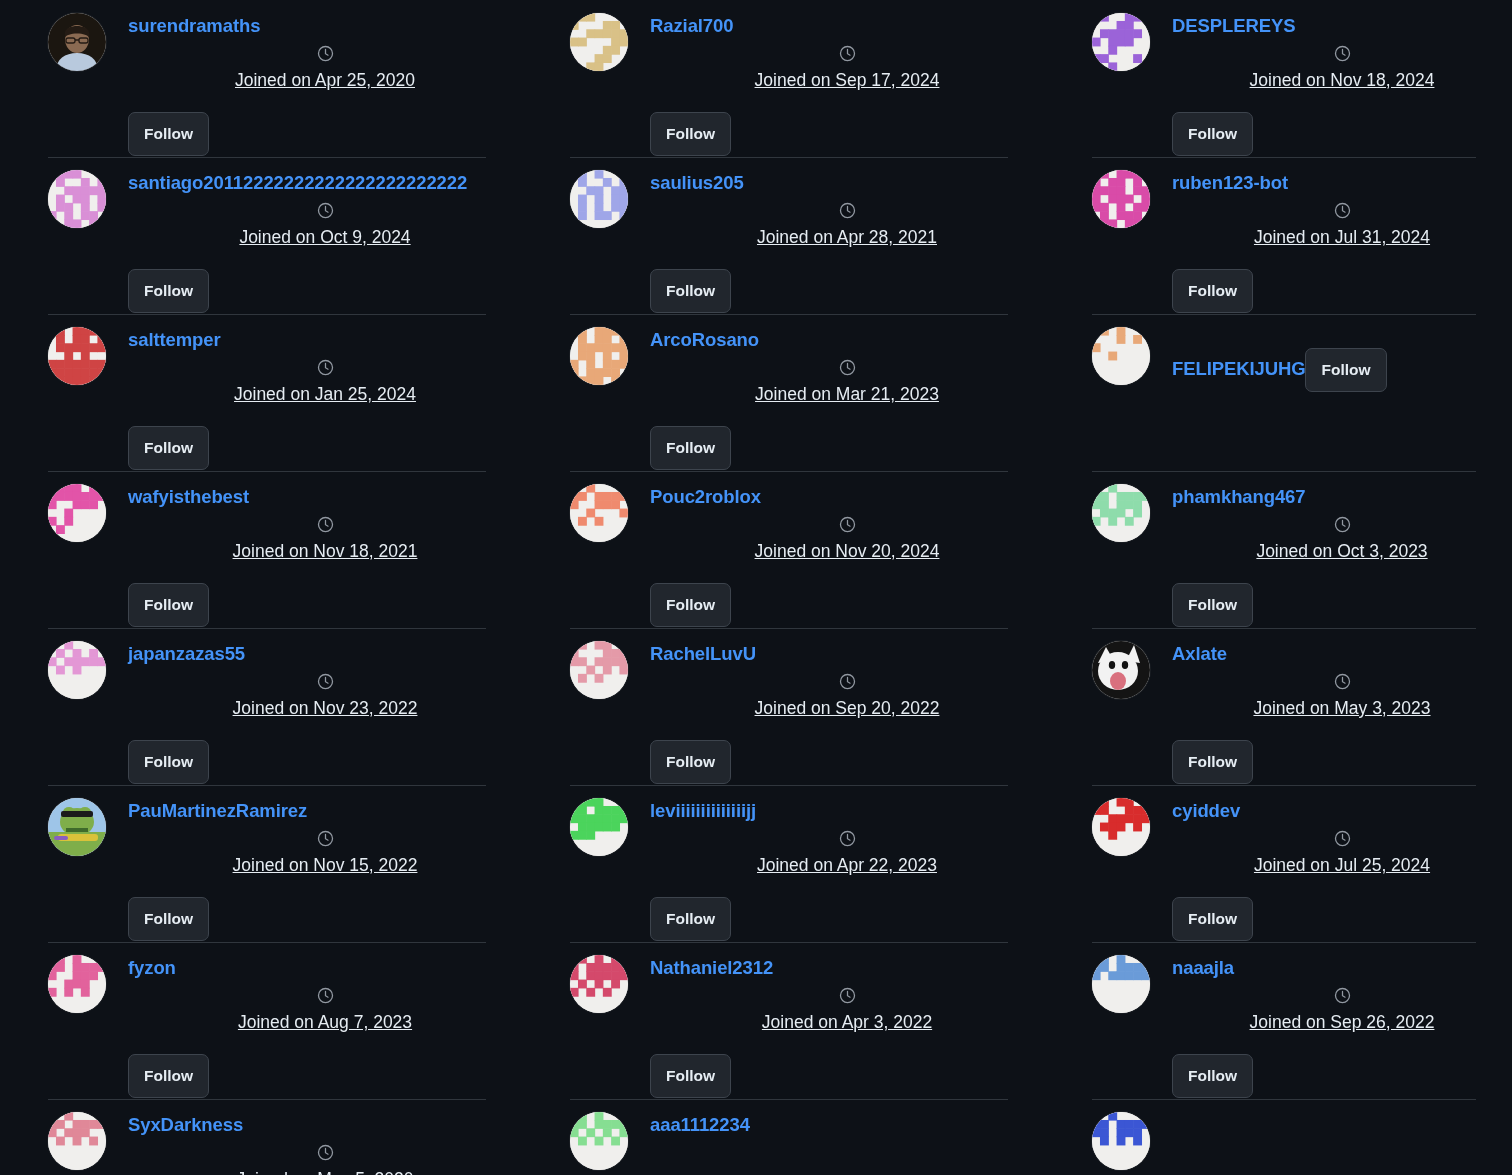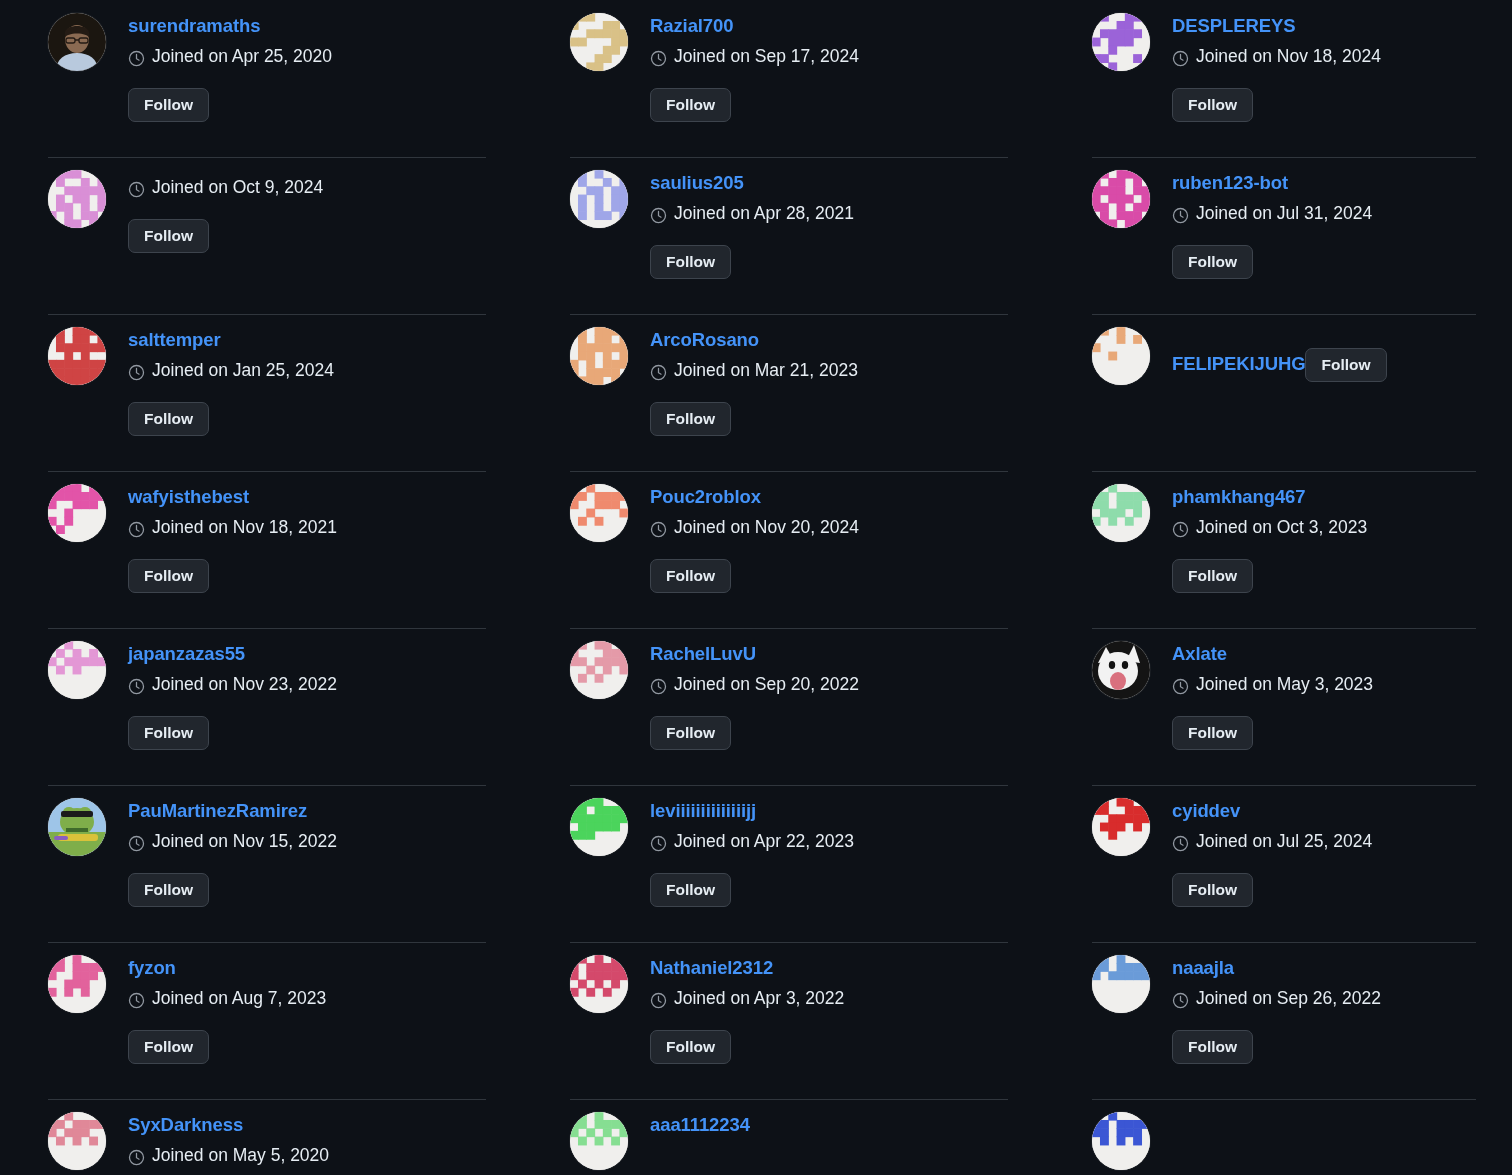--- a/index.html
+++ b/index.html
@@ -29,20 +29,21 @@
   .user-card{
     position:relative;
     padding:0 0 0 0;
     height:157px;
   }
   .user-card .inner{
     display:flex;
     align-items:flex-start;
     padding-top:13px;
     padding-left:48px;
+    text-decoration:underline;
   }
   
   .user-card.has-divider::before{
     content:"";
     position:absolute;
     left:48px;
     right:36px;
     top:0;
     height:1px;
     background:var(--border);
@@ -71,40 +72,41 @@
     color:var(--link);
     font-size:18.5px;
     font-weight:700;
     line-height:26px;
     text-decoration:none;
     letter-spacing:-0.1px;
     white-space:nowrap;
   }
   .joined{
     display:flex;
-    align-items:flex-end;
+    align-items:center;
     gap:7px;
     margin-top:6px;
     font-size:17.5px;
     line-height:22px;
     color:var(--text);
     white-space:nowrap;
+    flex-direction:column;
   }
   .clock-icon{
     width:17px;height:17px;
     flex:0 0 17px;
     display:block;
   }
   .clock-icon svg{display:block;width:17px;height:17px;}
   .follow-btn{
     margin-top:21px;
     display:inline-flex;
     align-items:center;
     justify-content:center;
-    height:34px;
+    height:44px;
     padding:16px 15px;
     font-family:"Liberation Sans", sans-serif;
     font-size:15.5px;
     font-weight:600;
     color:var(--text);
     background:var(--btn-bg);
     border:1px solid var(--btn-border);
     border-radius:7px;
     cursor:pointer;
     line-height:1;
@@ -246,21 +248,21 @@
             <rect x="16.271428571428572" y="41.12857142857143" width="8.885714285714286" height="8.885714285714286" fill="#d98fd6"></rect>
             <rect x="32.84285714285715" y="41.12857142857143" width="8.885714285714286" height="8.885714285714286" fill="#d98fd6"></rect>
             <rect x="41.12857142857143" y="41.12857142857143" width="8.885714285714286" height="8.885714285714286" fill="#d98fd6"></rect>
             <rect x="-0.3" y="49.414285714285725" width="8.885714285714286" height="8.885714285714286" fill="#d98fd6"></rect>
             <rect x="16.271428571428572" y="49.414285714285725" width="8.885714285714286" height="8.885714285714286" fill="#d98fd6"></rect>
             <rect x="24.55714285714286" y="49.414285714285725" width="8.885714285714286" height="8.885714285714286" fill="#d98fd6"></rect>
             <rect x="41.12857142857143" y="49.414285714285725" width="8.885714285714286" height="8.885714285714286" fill="#d98fd6"></rect>
             <rect x="49.414285714285725" y="49.414285714285725" width="8.885714285714286" height="8.885714285714286" fill="#d98fd6"></rect>
           </svg>
         </a>
-        <div class="meta"><div class="joined">
+        <div class="meta"><a class="username" href="#">santiago20112222222222222222222222</a><div class="joined">
             <span class="clock-icon">
               <svg viewBox="0 0 16 16" fill="none" stroke="#9198a1" stroke-width="1.2">
                 <circle cx="8" cy="8" r="6.6"></circle>
                 <path d="M8 4.2V8.2L10.4 9.6" stroke-linecap="round"></path>
               </svg>
             </span>
             <span>Joined on Oct 9, 2024</span>
           </div><button class="follow-btn" type="button">Follow</button></div>
       </div>
     </div>

